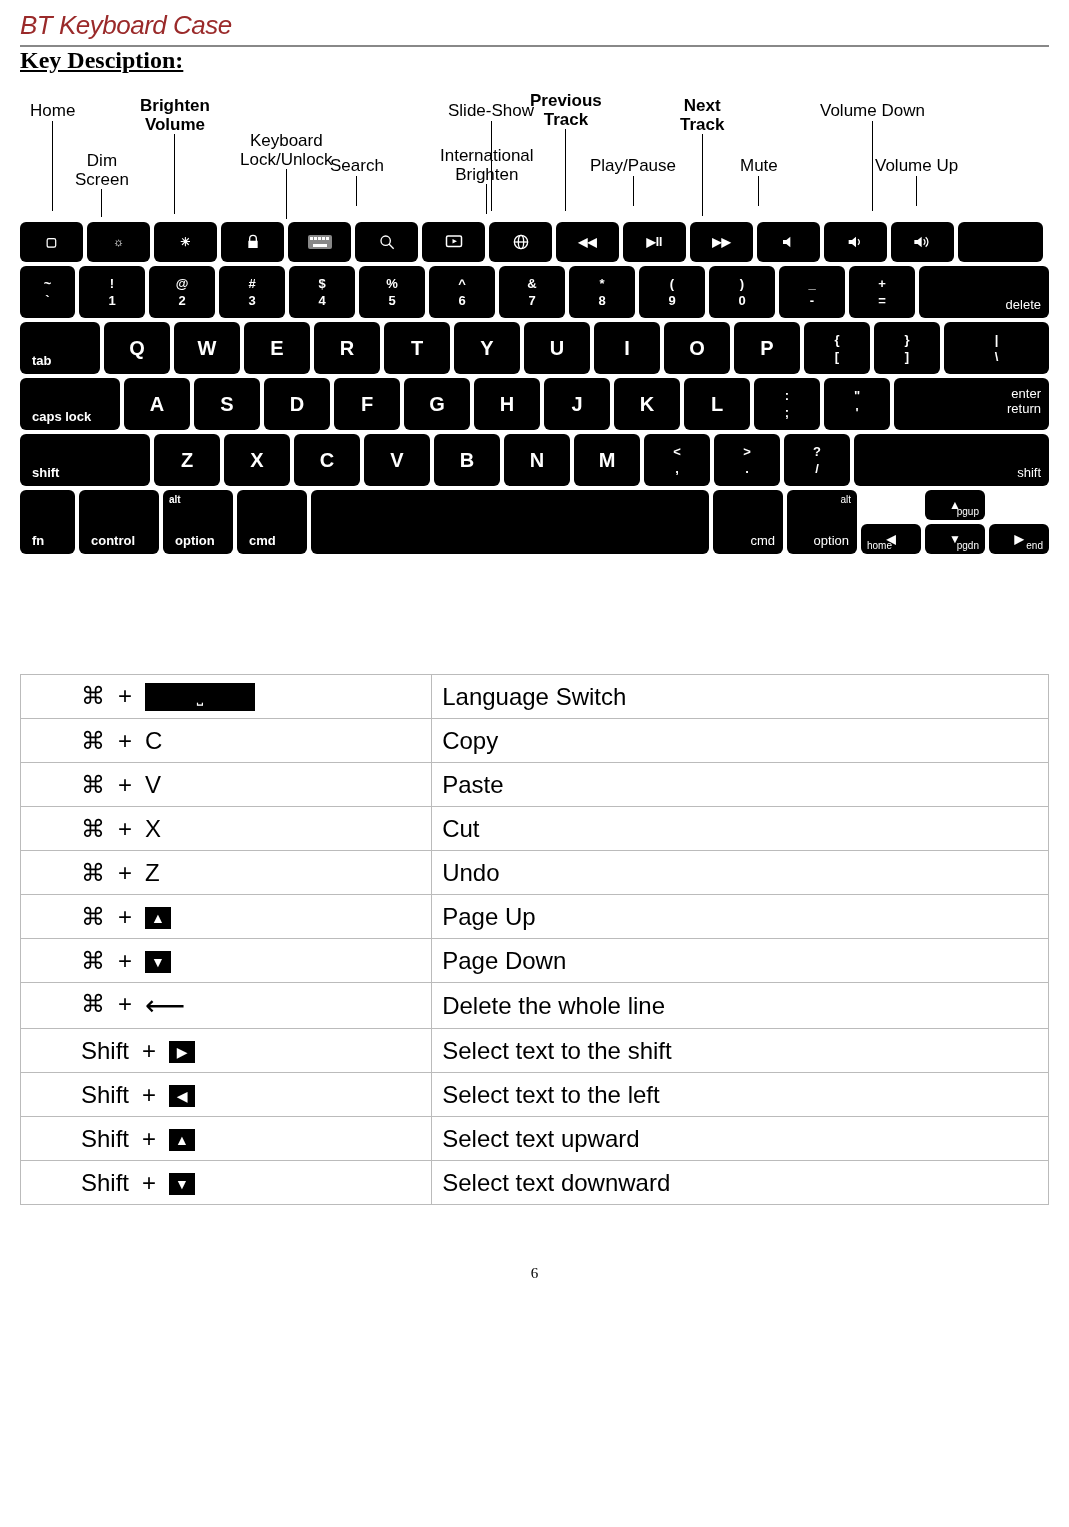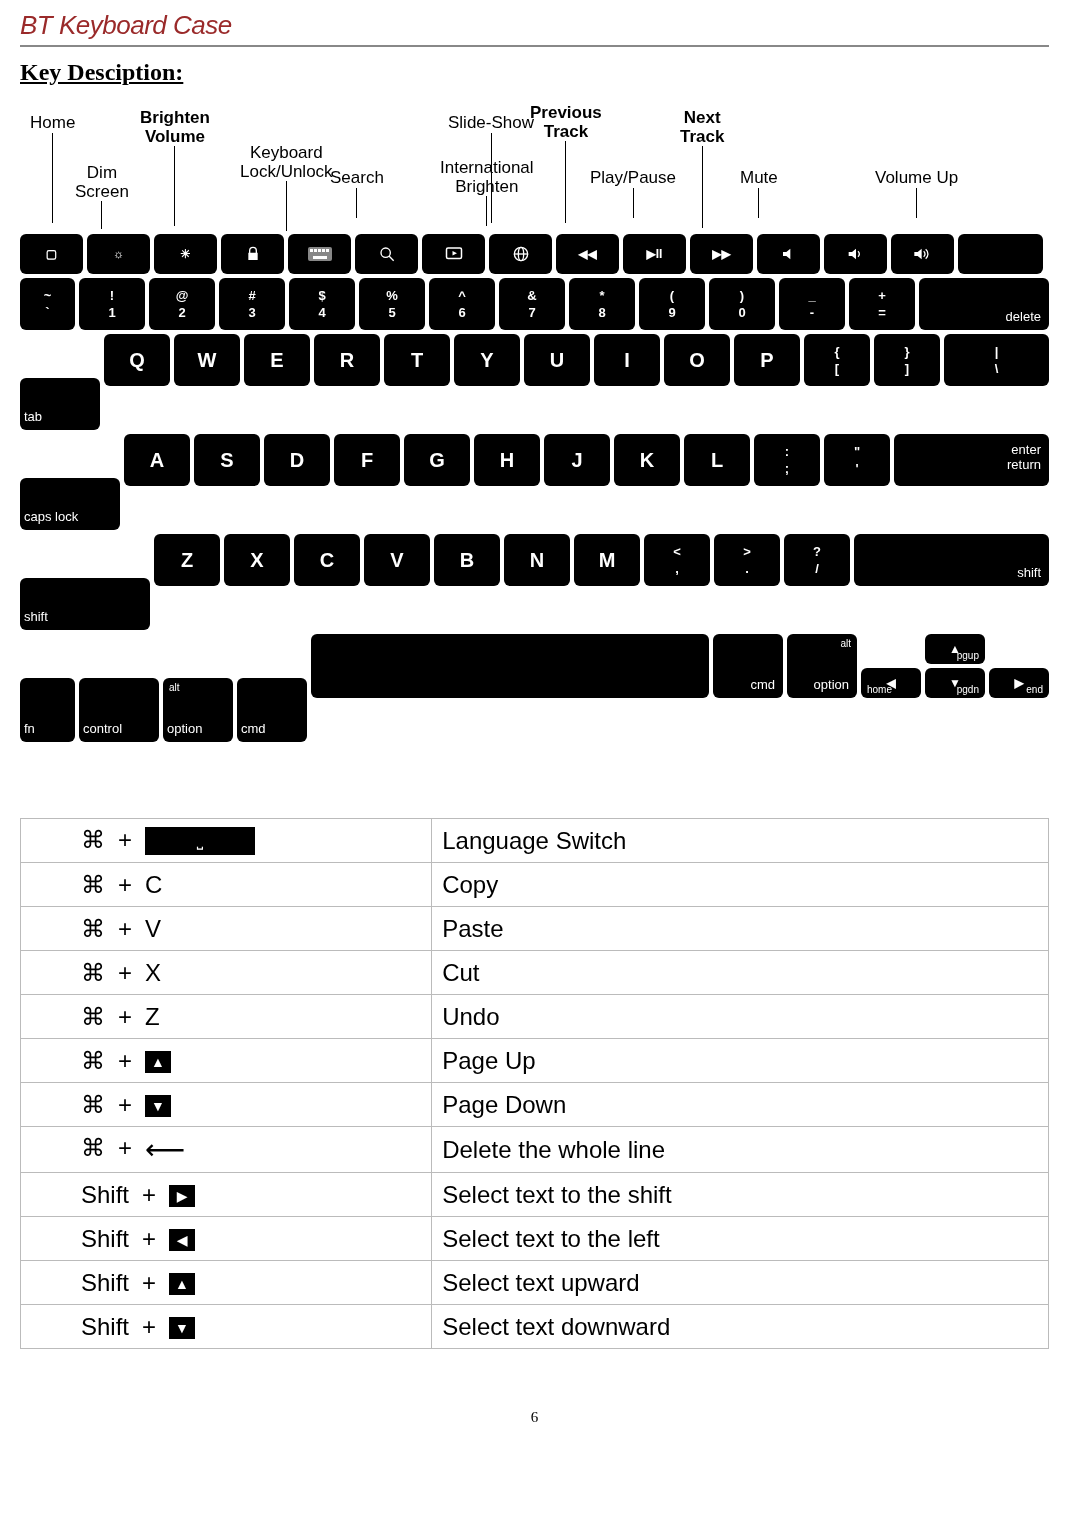--- a/index.html
+++ b/index.html
@@ -13,21 +13,21 @@
   }
   .title {
     color: #9a2a2a;
     font-style: italic;
     font-size: 26px;
     font-family: "Trebuchet MS", Arial, sans-serif;
     font-weight: 500;
     letter-spacing: -0.5px;
     padding-bottom: 4px;
     border-bottom: 2px solid #888;
-    margin-bottom: 12px;
+    margin-bottom: 0;
   }
   .section-title {
     font-size: 24px;
     font-weight: bold;
     text-decoration: underline;
     font-family: "Times New Roman", serif;
     margin-bottom: 18px;
     color: #000;
   }
   
@@ -43,21 +43,21 @@
     display:flex; flex-direction:column; justify-content:center; align-items:center;
     font-size:14px; font-family:Arial,sans-serif; height:52px;
     position:relative; flex:0 0 auto; font-weight:bold;
   }
   .k.fn { height:40px; font-size:12px; }
   .k .sub { font-size:10px; position:absolute; bottom:3px; left:6px; font-weight:normal;}
   .k .subr { font-size:10px; position:absolute; bottom:3px; right:6px; font-weight:normal;}
   .k .top { font-size:13px; }
   .k .bot { font-size:13px; }
   .k.space { flex:1; }
-  .k.alabel { align-items:flex-start; padding-left:4px; justify-content:flex-end; padding-bottom:6px; font-size:13px; font-weight:normal;margin-top:44px;}
+  .k.alabel { align-items:flex-start; padding-left:12px; justify-content:flex-end; padding-bottom:6px; font-size:13px; font-weight:bold;}
   .k.ralabel { align-items:flex-end; padding-right:8px; justify-content:flex-end; padding-bottom:6px; font-size:13px; font-weight:normal;}
   .k.dual { justify-content:center; gap:2px;}
   .k.letter { font-size:20px; }
   .arrow-col { display:flex; flex-direction:column; gap:4px; }
   .arrow-col .k { height:30px; }
   
   .shortcuts {
     width: 100%;
     border-collapse: collapse;
     margin-top: 120px;
@@ -109,20 +109,21 @@
     <div class="lbl" style="left:310px;top:65px;"><span>Search</span><span class="line" style="height:30px;"></span></div>
     <div class="lbl" style="left:380px;top:10px;margin-left:48px;"><span>Slide-Show</span><span class="line" style="height:90px;"></span></div>
     <div class="lbl" style="left:420px;top:55px;"><span>International
 Brighten</span><span class="line" style="height:30px;"></span></div>
     <div class="lbl bold" style="left:510px;top:0px;"><span>Previous
 Track</span><span class="line" style="height:82px;"></span></div>
     <div class="lbl" style="left:570px;top:65px;"><span>Play/Pause</span><span class="line" style="height:30px;"></span></div>
     <div class="lbl bold" style="left:660px;top:5px;"><span>Next
 Track</span><span class="line" style="height:82px;"></span></div>
     <div class="lbl" style="left:720px;top:65px;"><span>Mute</span><span class="line" style="height:30px;"></span></div>
+    <div class="lbl" style="left:800px;top:10px;"><span>Volume Down</span><span class="line" style="height:90px;"></span></div>
     <div class="lbl" style="left:855px;top:65px;"><span>Volume Up</span><span class="line" style="height:30px;"></span></div>
   </div>
 
   <div class="keys">
 
     <div class="krow">
       <div class="k fn" style="width:63px">▢</div>
       <div class="k fn" style="width:63px">☼</div>
       <div class="k fn" style="width:63px">☀</div>
       <div class="k fn" style="width:63px">

